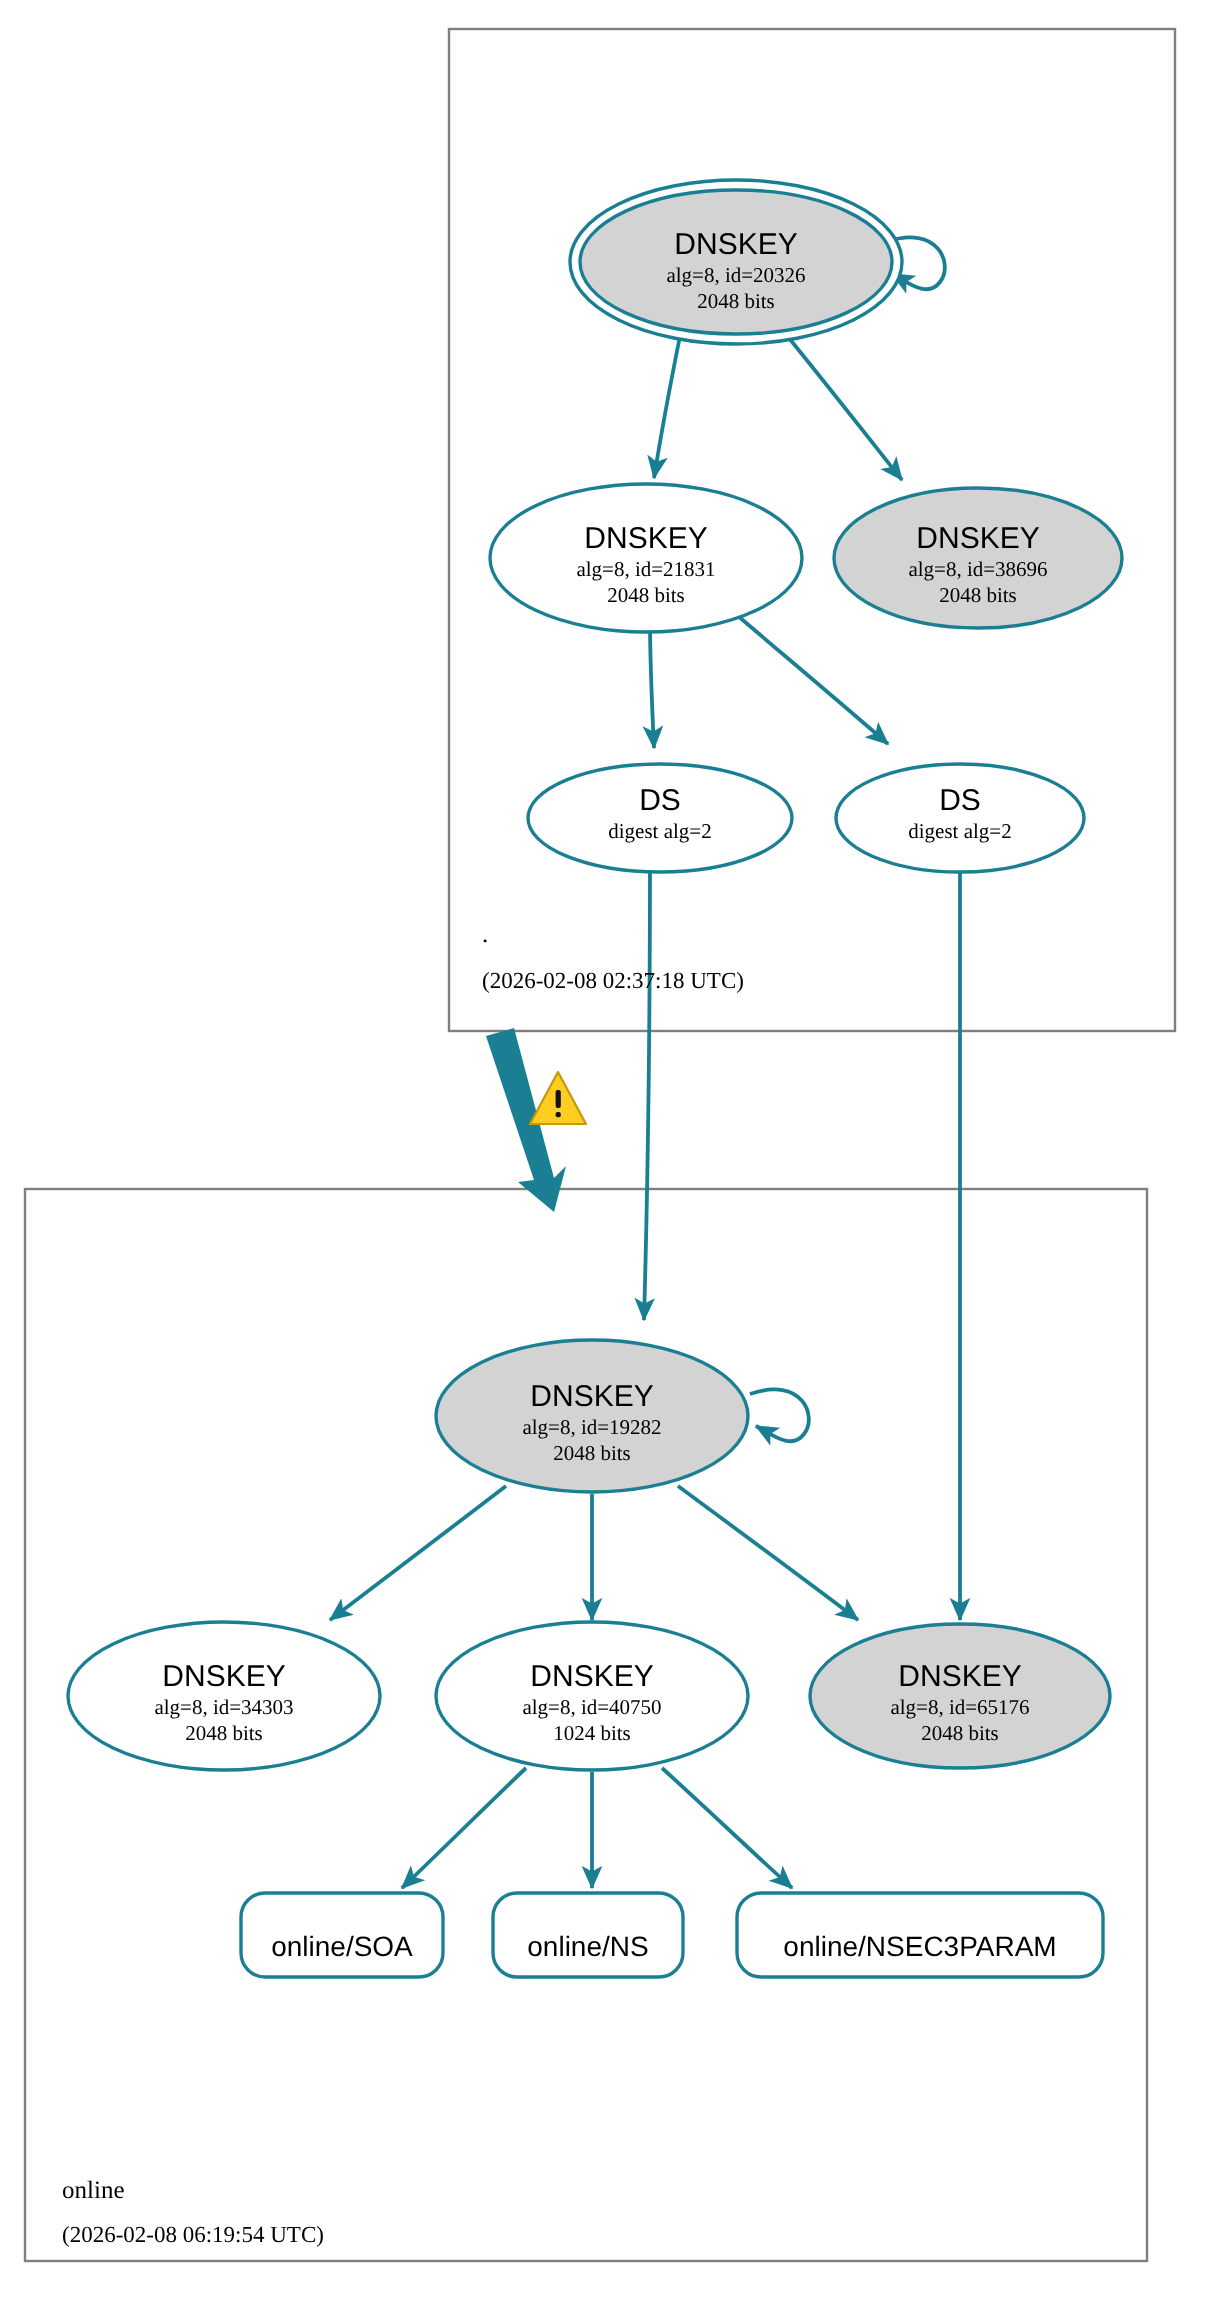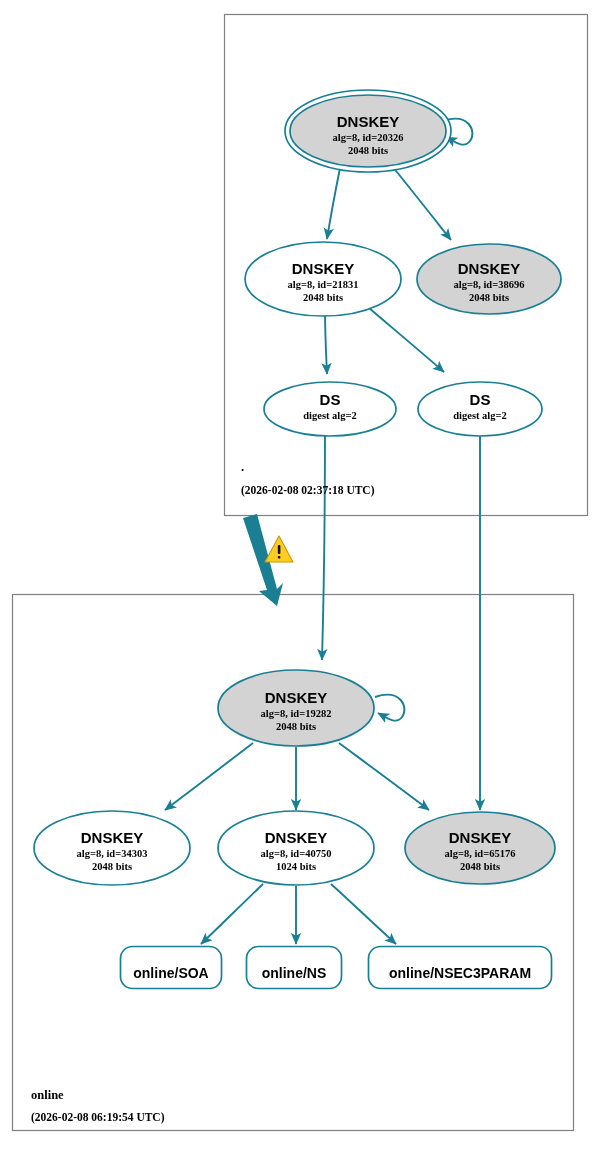--- a/index.html
+++ b/index.html
@@ -12,21 +12,20 @@
     height: 1153px;
     position: relative;
     font-family: "Liberation Sans", sans-serif;
     overflow: hidden;
   }
   #stage {
     position: absolute;
     left: 0; top: 0;
     width: 612px;
     height: 1153px;
-    font-weight: bold;
   }
   svg.graph {
     position: absolute;
     left: 0; top: 0;
     width: 612px;
     height: 1153px;
     display: block;
   }
   .zone-box {
     fill: none;

